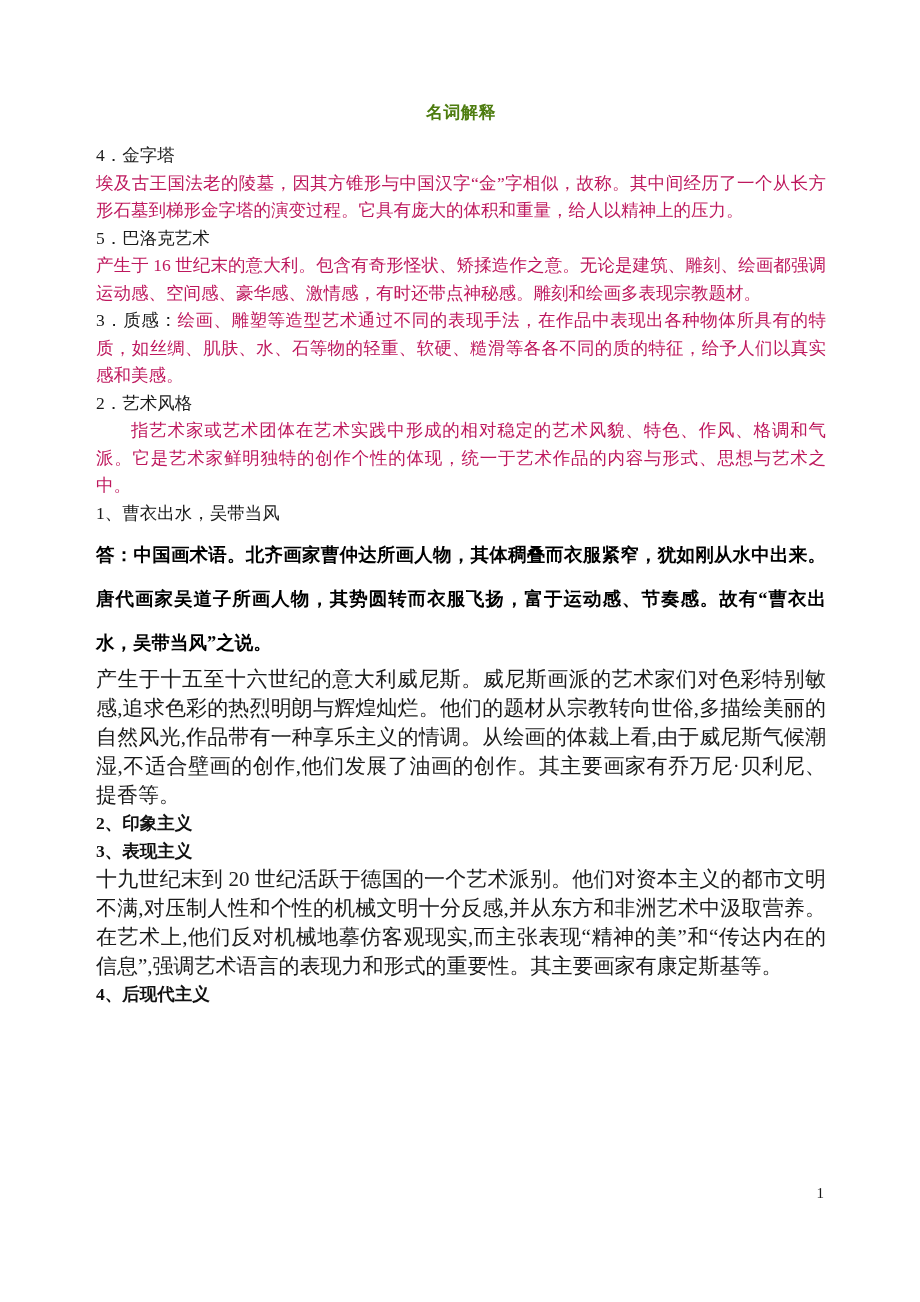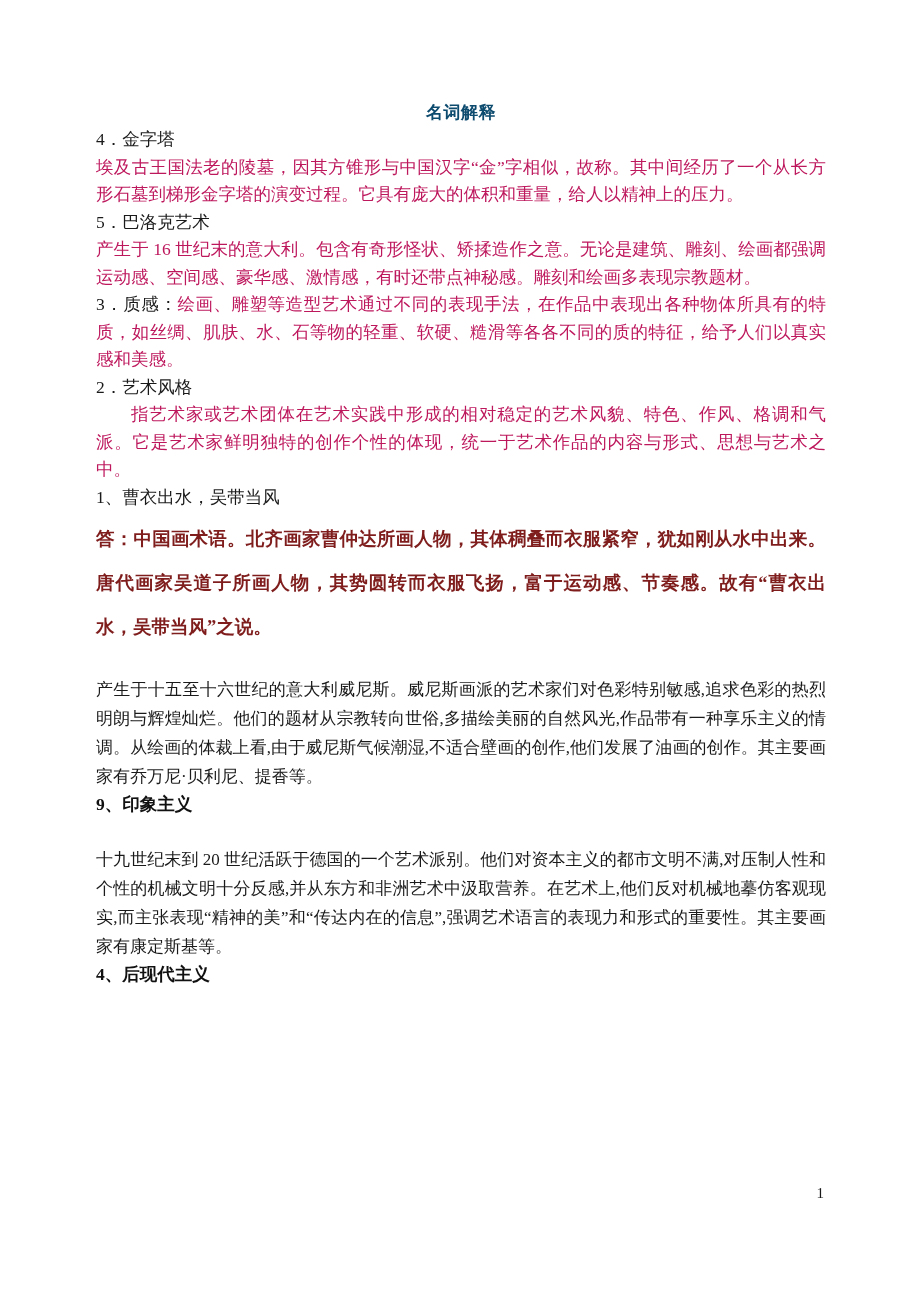--- a/index.html
+++ b/index.html
@@ -27,42 +27,42 @@
     position: absolute;
     left: 96px;
     top: 100px;
     width: 730px;
   }
 
   .doc-title {
     text-align: center;
     font-weight: bold;
     font-size: 17px;
-    color: #0c4a6e;
+    color: #4d7c0f;
     line-height: 26px;
-    margin: 0 0 0 0;
+    margin: 0 0 16px 0;
     letter-spacing: 0.5px;
   }
 
   
   .p {
     margin: 0;
     font-size: 17.5px;
     line-height: 27.5px;
     text-align: justify;
     text-justify: inter-ideograph;
     color: #1a1a1a;
     word-break: break-all;
   }
 
   .red {
     color: #be185d;
   }
   .red-strong {
-    color: #7f1d1d;
+    color: #000000;
     font-weight: bold;
   }
   .black {
     color: #1a1a1a;
   }
 
   .heading {
     font-weight: normal;
     color: #1a1a1a;
   }
@@ -78,23 +78,22 @@
   
   .answer-block .p {
     line-height: 44px;
     font-size: 18.5px;
   }
 
   .gap-s { height: 6px; }
 
   
   .sec-body {
-    font-size: 17px;
+    font-size: 21px;
     line-height: 29px;
-    margin-top: 26px;
   }
 
   
   #watermark {
     position: absolute;
     left: 160px;
     top: 600px;
     width: 600px;
     font-family: "Liberation Sans", "DejaVu Sans", sans-serif;
     font-size: 50px;
@@ -141,22 +140,23 @@
     <div class="p heading">1、曹衣出水，吴带当风</div>
 
     <div class="gap-s"></div>
 
     <div class="answer-block">
       <div class="p red-strong">答：中国画术语。北齐画家曹仲达所画人物，其体稠叠而衣服紧窄，犹如刚从水中出来。唐代画家吴道子所画人物，其势圆转而衣服飞扬，富于运动感、节奏感。故有“曹衣出水，吴带当风”之说。</div>
     </div>
 
     <div class="p black sec-body">产生于十五至十六世纪的意大利威尼斯。威尼斯画派的艺术家们对色彩特别敏感,追求色彩的热烈明朗与辉煌灿烂。他们的题材从宗教转向世俗,多描绘美丽的自然风光,作品带有一种享乐主义的情调。从绘画的体裁上看,由于威尼斯气候潮湿,不适合壁画的创作,他们发展了油画的创作。其主要画家有乔万尼·贝利尼、提香等。</div>
 
-    <div class="p heading-b">9、印象主义</div>
+    <div class="p heading-b">2、印象主义</div>
 
+    <div class="p heading-b">3、表现主义</div>
     <div class="p black sec-body">十九世纪末到 20 世纪活跃于德国的一个艺术派别。他们对资本主义的都市文明不满,对压制人性和个性的机械文明十分反感,并从东方和非洲艺术中汲取营养。在艺术上,他们反对机械地摹仿客观现实,而主张表现“精神的美”和“传达内在的信息”,强调艺术语言的表现力和形式的重要性。其主要画家有康定斯基等。</div>
 
     <div class="p heading-b">4、后现代主义</div>
 
   </div>
 
   <div id="page-number">1</div>
 
 </div>
 

